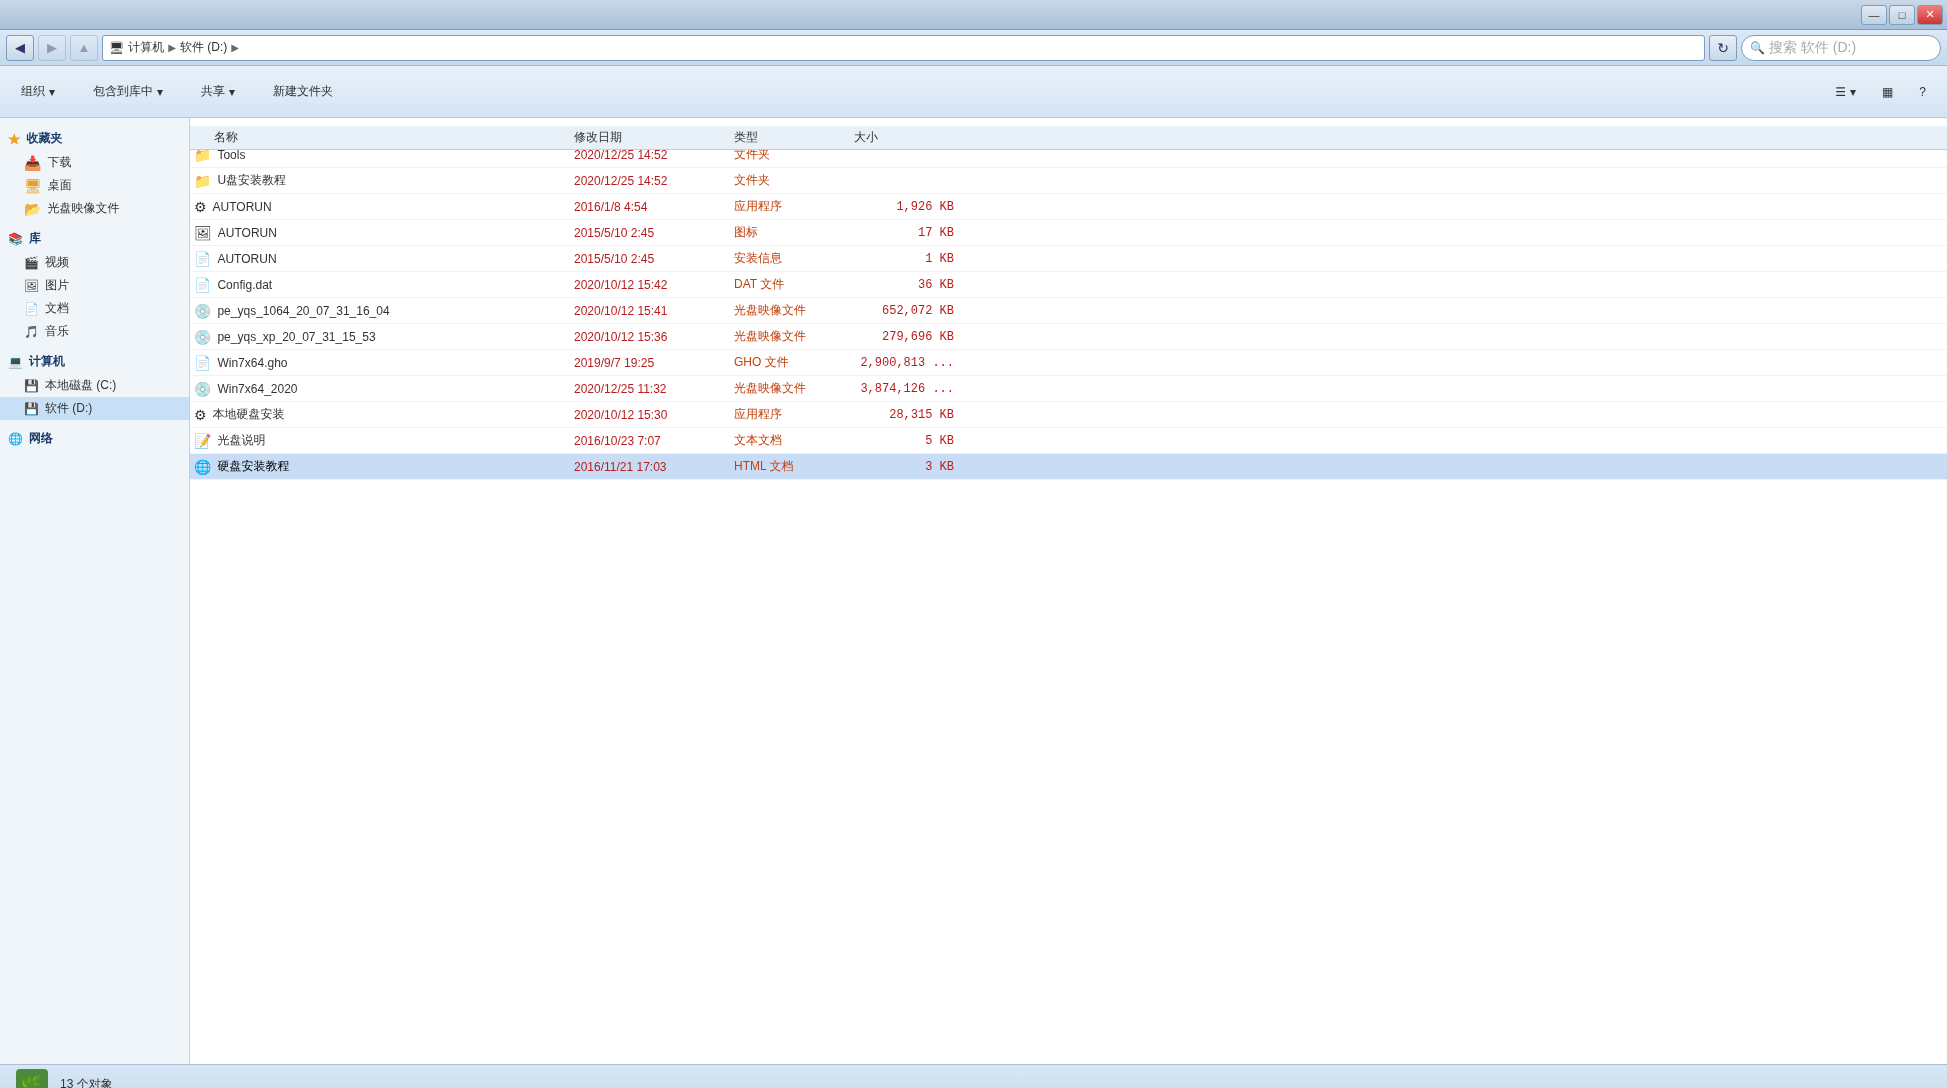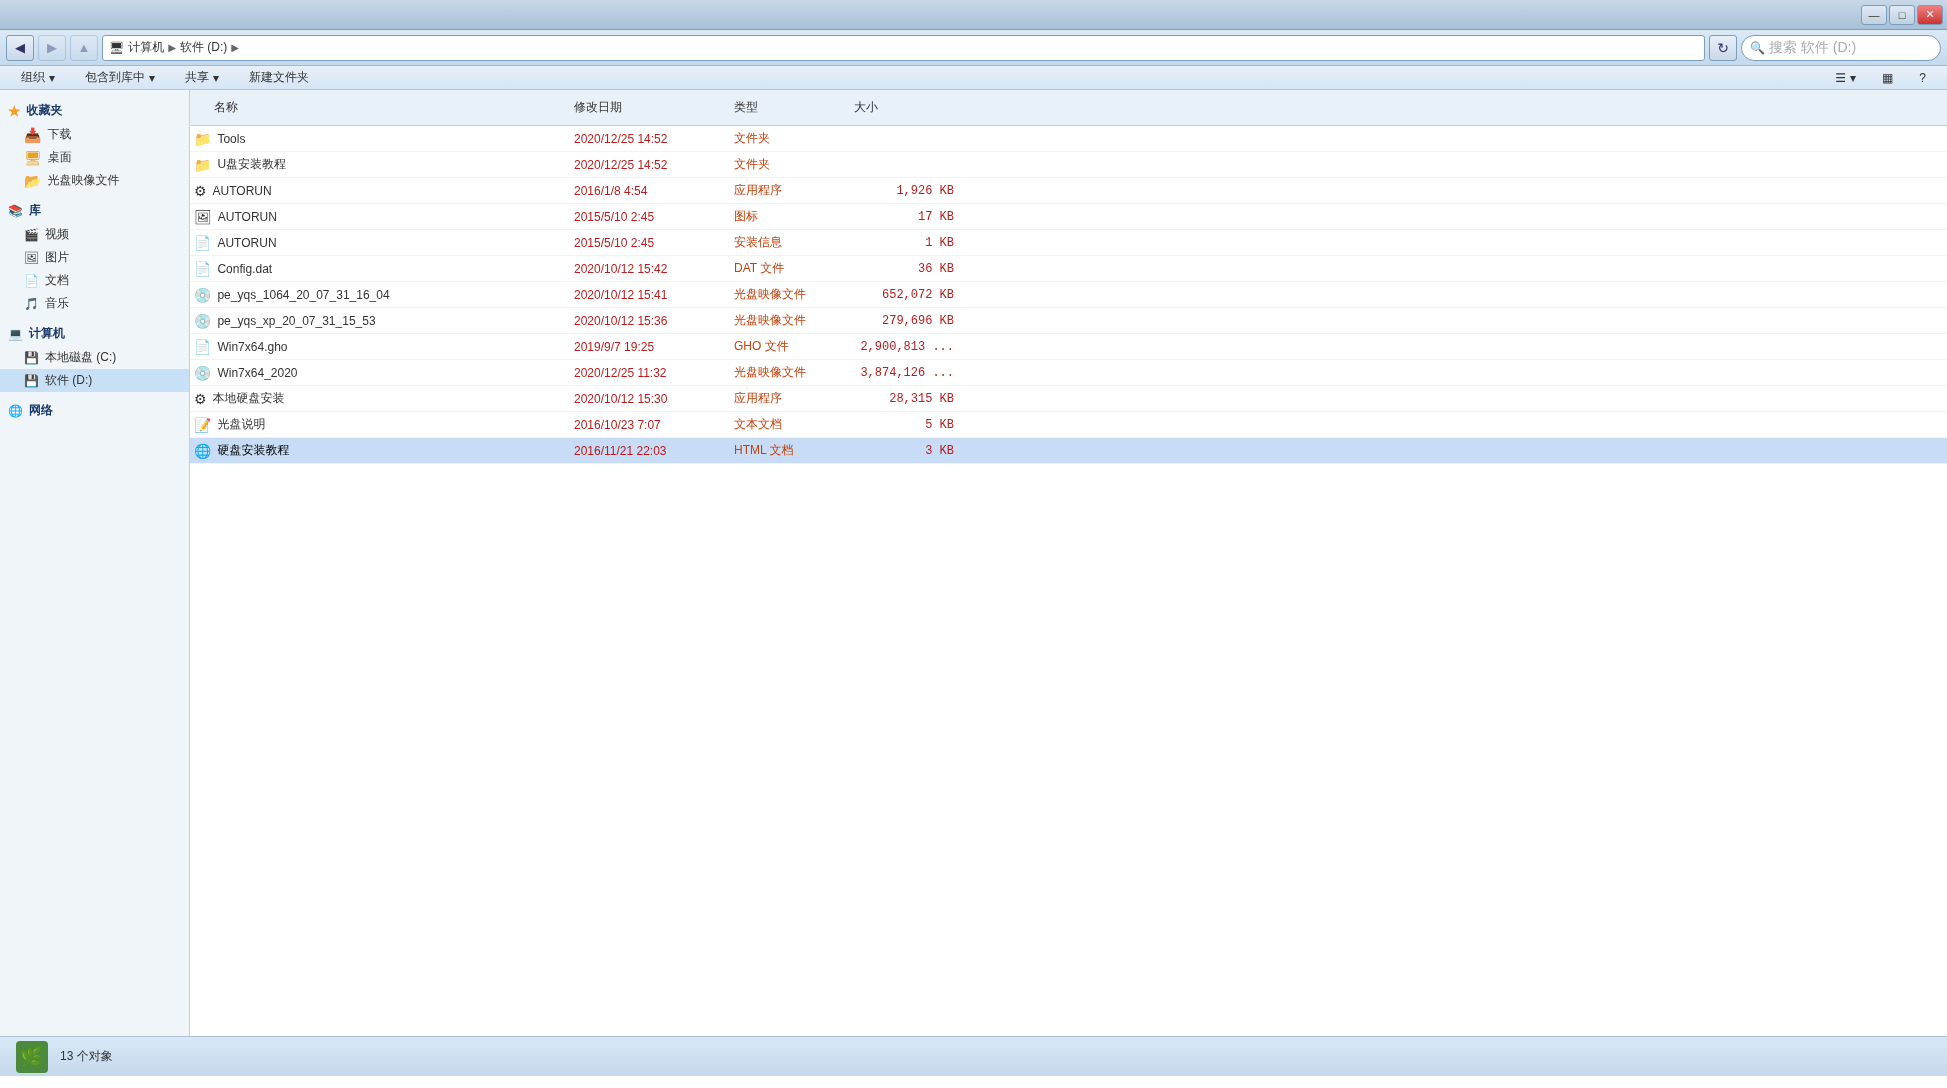--- a/index.html
+++ b/index.html
@@ -105,26 +105,26 @@
       display: flex;
       align-items: center;
       padding: 0 8px;
       gap: 4px;
       color: #999;
       font-size: 12px;
     }
 
     
     .toolbar {
-      height: 24px;
+      height: 52px;
       background: linear-gradient(to bottom, #e8f0f8 0%, #d5e5f5 100%);
       display: flex;
       align-items: center;
       padding: 0 10px;
-      gap: 8px;
+      gap: 16px;
       border-bottom: 1px solid #b0c8e0;
     }
     .toolbar-btn {
       height: 28px;
       padding: 0 10px;
       border: 1px solid transparent;
       border-radius: 3px;
       background: transparent;
       cursor: pointer;
       display: flex;
@@ -182,28 +182,28 @@
 
     
     .file-list {
       flex: 1;
       overflow-y: auto;
       background: #fff;
     }
     .file-list-header {
       display: flex;
       align-items: center;
-      height: 36px;
+      height: 24px;
       border-bottom: 1px solid #c0d0e0;
       background: #e8f0f8;
       padding: 0 4px;
       font-size: 12px;
       color: #333;
       position: sticky;
-      top: 0;
+      top: 8px;
     }
     .col-name { width: 380px; padding-left: 20px; cursor: pointer; }
     .col-date { width: 160px; cursor: pointer; }
     .col-type { width: 120px; cursor: pointer; font-family: Liberation Serif, serif; }
     .col-size { width: 120px; text-align: left; padding-right: 20px; cursor: pointer; }
     .file-row {
       display: flex;
       align-items: center;
       height: 26px;
       padding: 0 4px;
@@ -500,21 +500,21 @@
       </div>
       <div class="file-date">2016/10/23 7:07</div>
       <div class="file-type">文本文档</div>
       <div class="file-size">5 KB</div>
     </div>
         <div class="file-row selected">
       <div class="file-name">
         <span class="file-icon">🌐</span>
         <span>硬盘安装教程</span>
       </div>
-      <div class="file-date">2016/11/21 22:03</div>
+      <div class="file-date">2016/11/21 17:03</div>
       <div class="file-type">HTML 文档</div>
       <div class="file-size">3 KB</div>
     </div>
       </div>
   </div>
 </div>
 
 <div class="status-bar">
   <div class="status-icon">
     <span>🌿</span>

